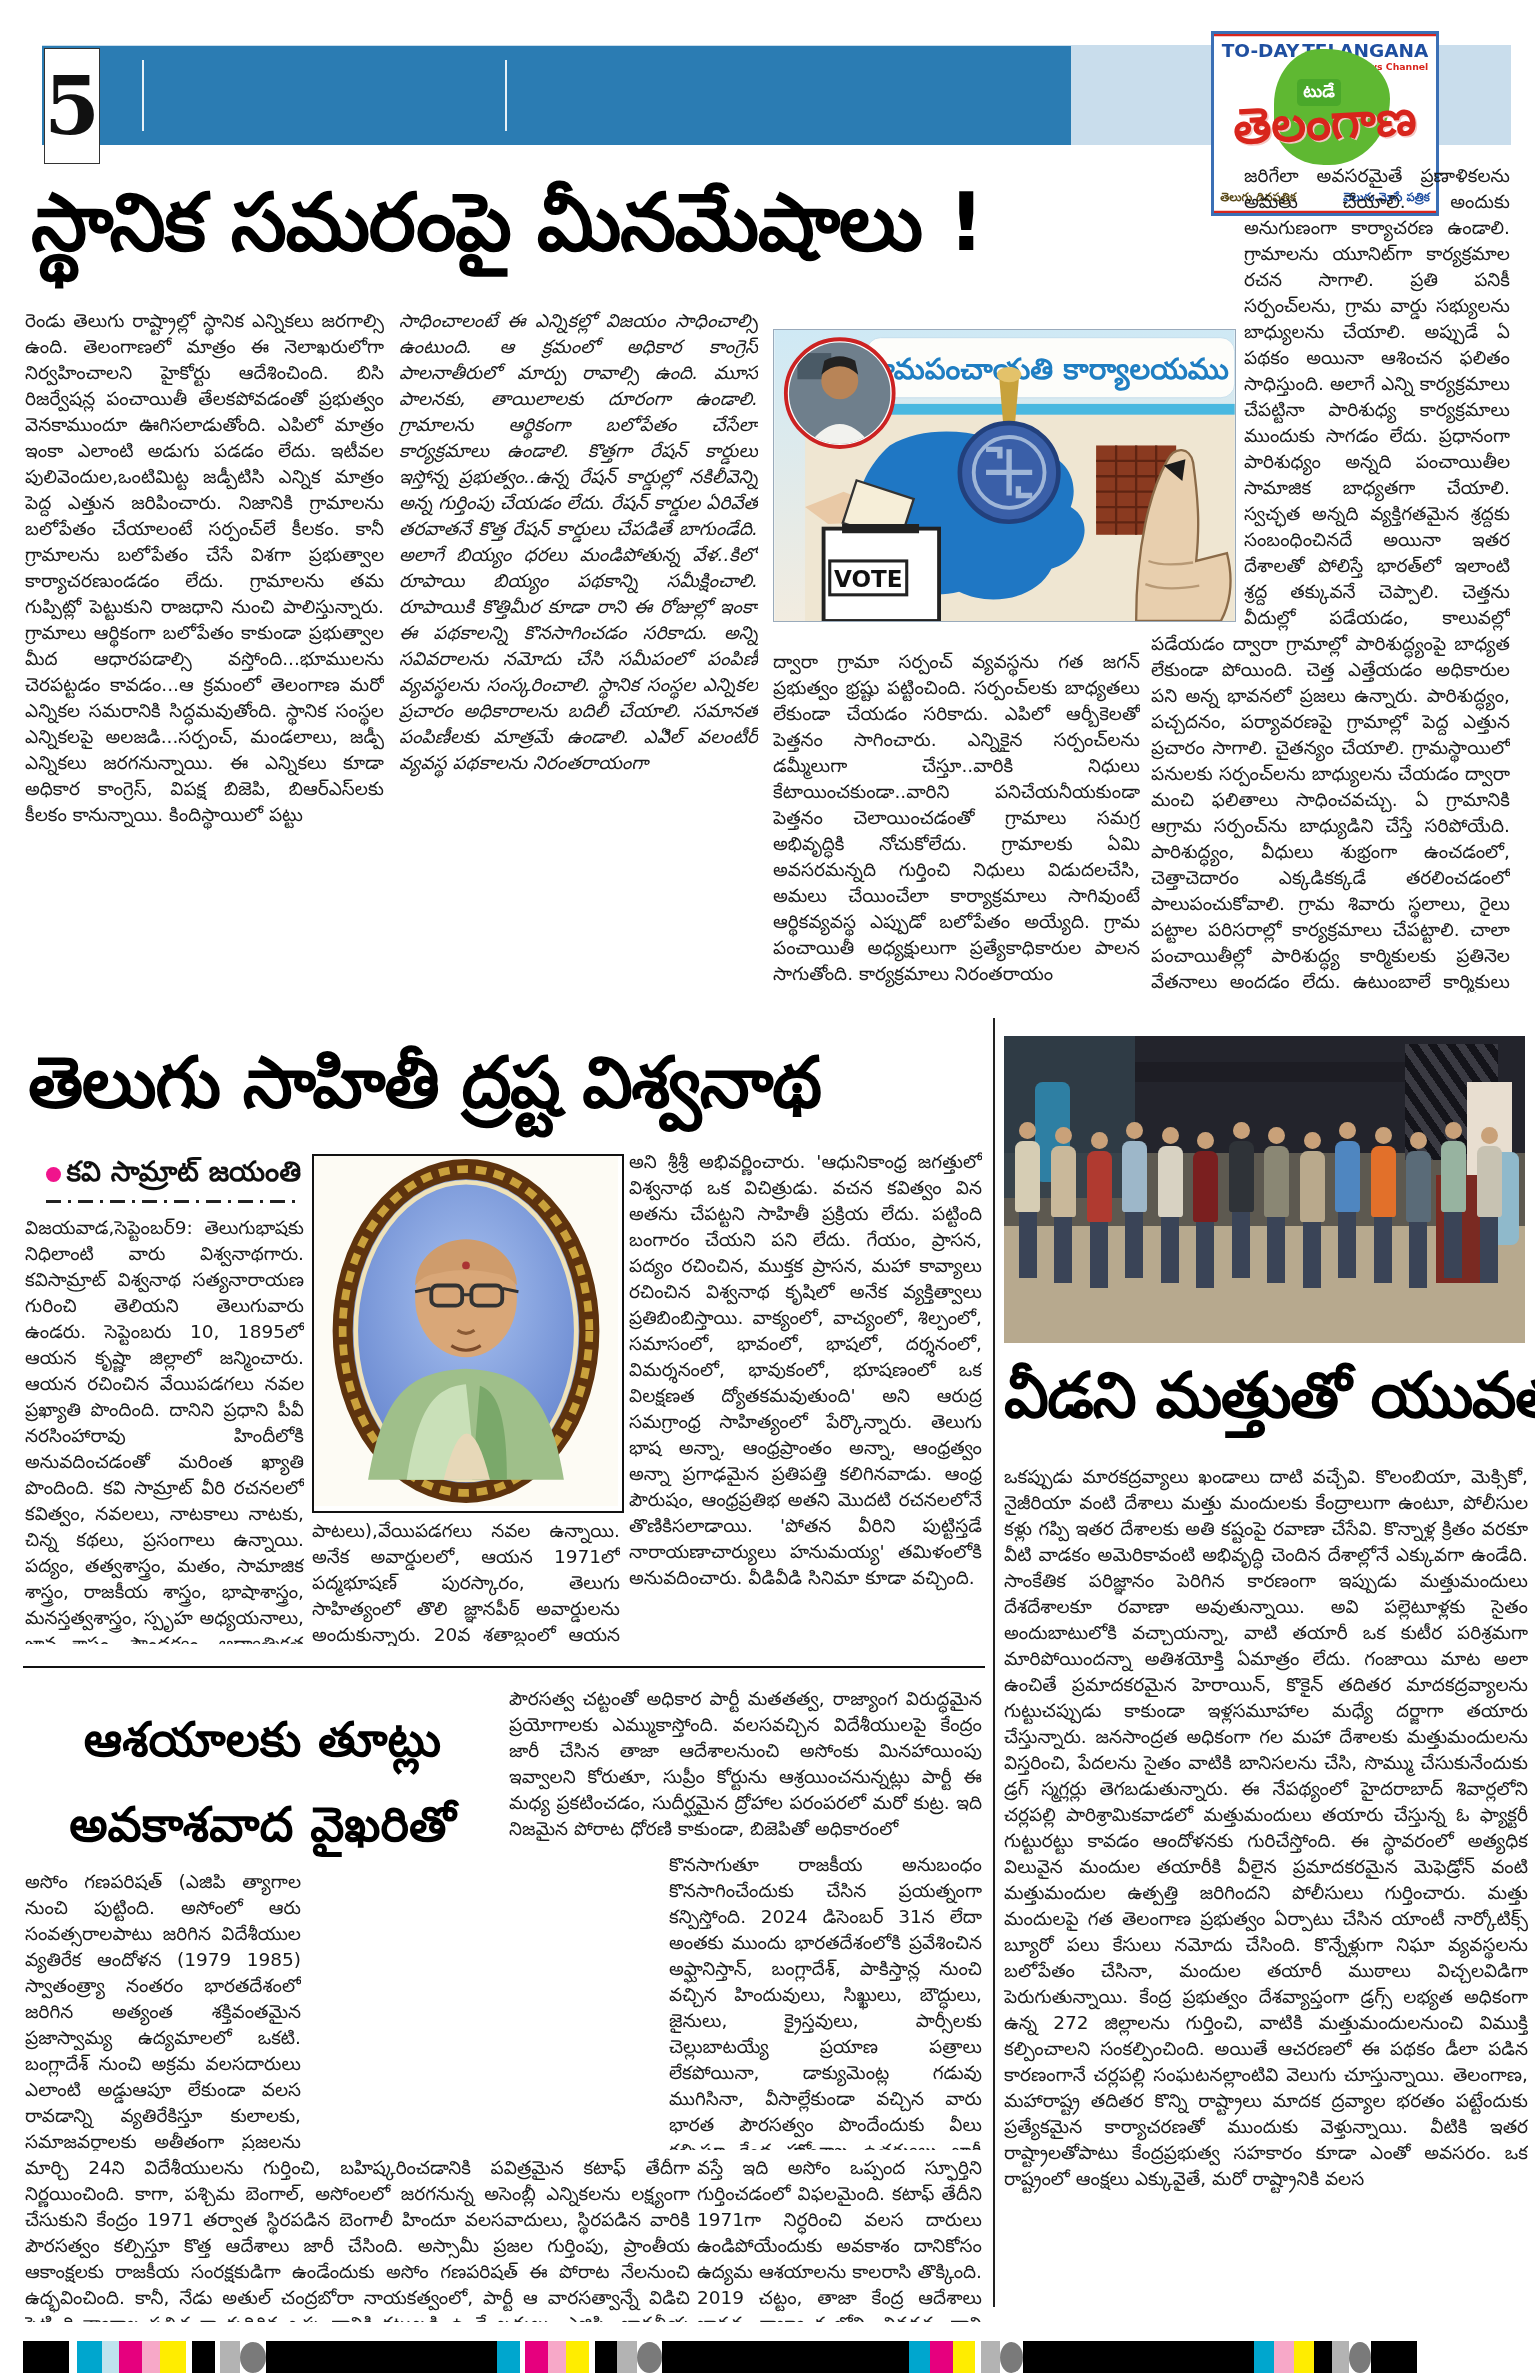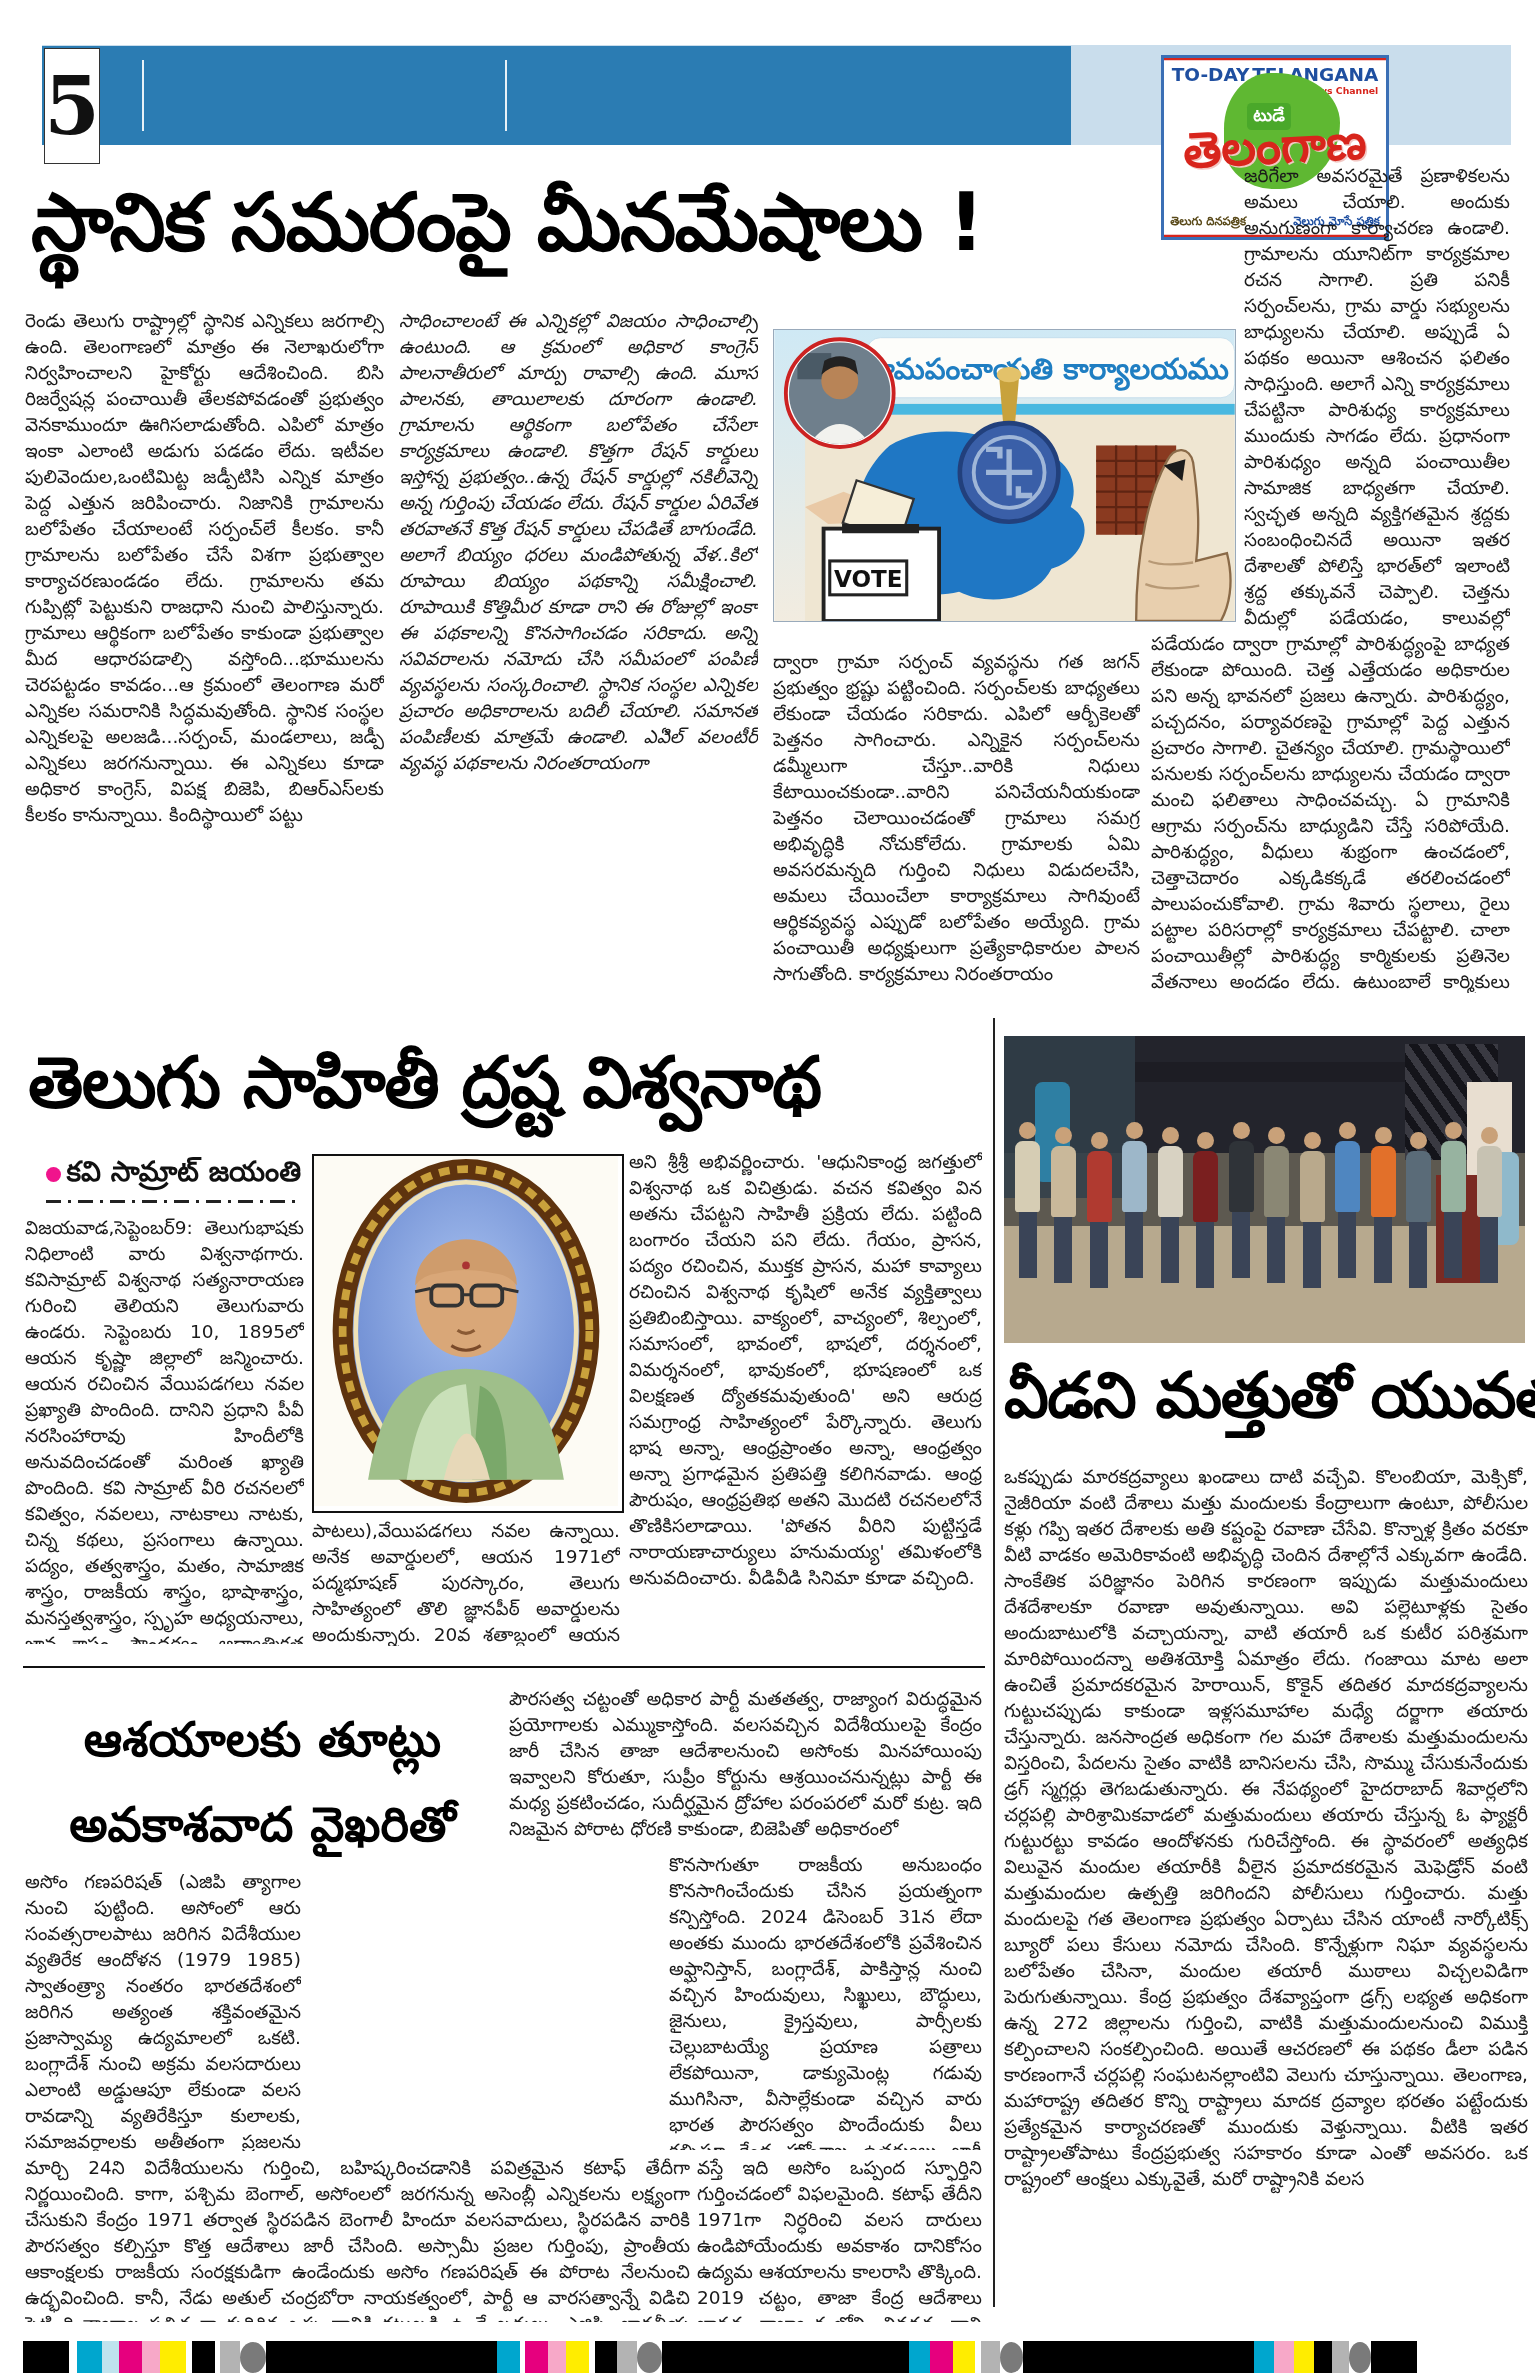--- a/index.html
+++ b/index.html
@@ -10,22 +10,22 @@
   #band{left:42px;top:45px;width:1469px;height:100px;background:#c9ddec;}
   #bluebar{left:42px;top:46px;width:1029px;height:99px;background:#2b7cb3;}
   #pagenum{left:44px;top:48px;width:54px;height:114px;background:#fff;border:1.5px solid #333;
            display:flex;align-items:center;justify-content:center;
            font-family:"DejaVu Serif","Liberation Serif",serif;font-size:80px;font-weight:700;color:#111;}
   .vsep{position:absolute;top:14px;width:1.5px;height:71px;background:#e8f1f7;}
   #date{left:116px;top:46px;width:386px;height:99px;display:flex;align-items:center;justify-content:center;
         color:#fff;font-size:25.4px;font-weight:700;}
   #lnews{left:509px;top:46px;width:540px;height:99px;display:flex;align-items:center;justify-content:center;
          color:#f4f8fb;font-family:"DejaVu Serif","Liberation Serif",serif;font-size:60px;letter-spacing:3.1px;}
-  #logo{left:1161px;top:31px;width:222px;height:179px;background:#fff;border:3.1px solid #3b6fb5;
-        box-shadow:inset 0 2.3px 0 #d8251c, inset 0 -2.3px 0 #d8251c;overflow:hidden;margin-top:24px;}
+  #logo{left:1211px;top:31px;width:222px;height:179px;background:#fff;border:3.1px solid #3b6fb5;
+        box-shadow:inset 0 2.3px 0 #d8251c, inset 0 -2.3px 0 #d8251c;overflow:hidden;}
   #logo .row1{position:absolute;left:0;top:6.2px;width:100%;display:flex;justify-content:space-between;padding:0 7.7px;box-sizing:border-box;}
   #logo .today{color:#1f4fa0;font-weight:900;font-size:18.5px;}
   #logo .tg{color:#1f4fa0;font-weight:900;font-size:18.5px;text-align:right;}
   #logo .chan{color:#d8251c;font-weight:700;font-size:9.3px;text-align:right;}
   #logo .map{position:absolute;left:60px;top:15.4px;width:116px;height:116px;background:#5fb832;
              border-radius:42% 58% 55% 45%/50% 45% 60% 40%;}
   #logo .overlay{position:absolute;left:83px;top:45px;color:#fff;background:#4aa82a;padding:1.5px 6.2px;
                  font-size:17px;font-weight:900;border-radius:4.6px;}
   #logo .script{position:absolute;left:0;top:60px;width:100%;text-align:center;color:#d8251c;
                 font-size:49px;font-weight:900;transform:rotate(-3deg);text-shadow:1.5px 1.5px 0 #f3c8c4;}

